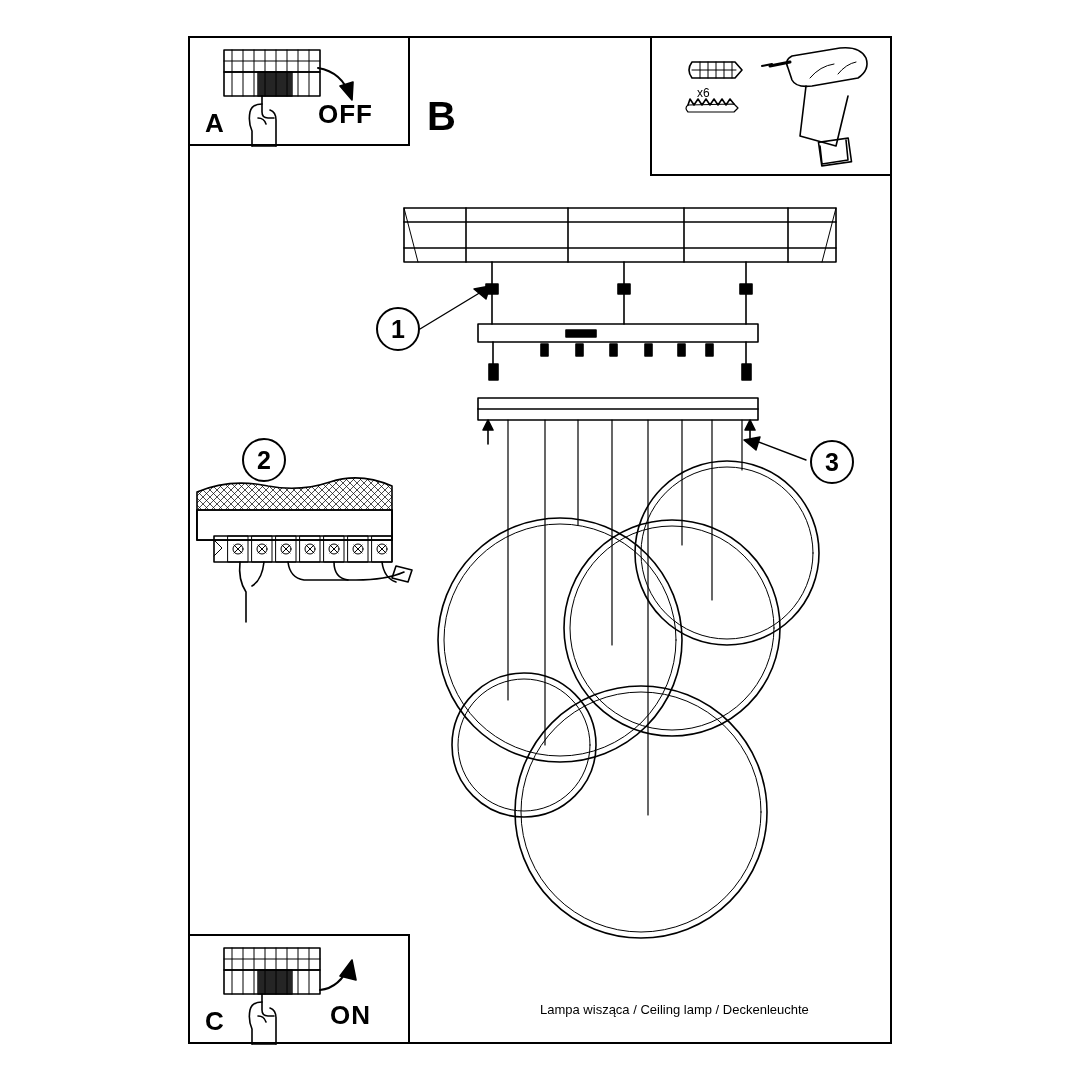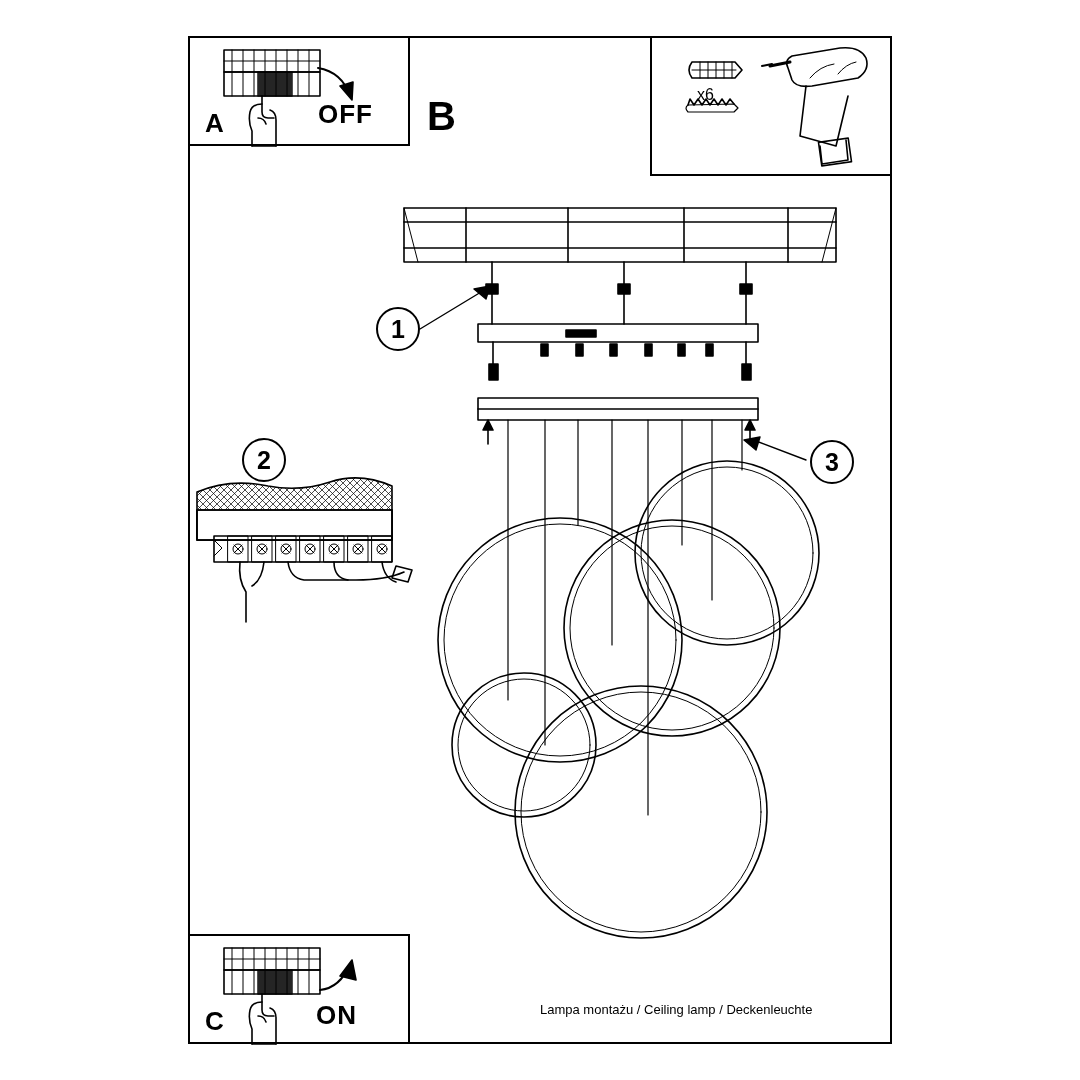--- a/index.html
+++ b/index.html
@@ -63,21 +63,21 @@
     position: absolute;
     left: 318px;
     top: 99px;
     font-size: 26px;
     font-weight: 700;
     letter-spacing: 1px;
     text-align: right;
   }
   .label-on {
     position: absolute;
-    left: 316px;
+    left: 330px;
     top: 1000px;
     font-size: 26px;
     font-weight: 700;
     letter-spacing: 1px;
   }
   .callout {
     position: absolute;
     width: 44px;
     height: 44px;
     border: 2px solid #000;
@@ -85,21 +85,21 @@
     box-sizing: border-box;
     display: flex;
     align-items: center;
     justify-content: center;
     font-size: 25px;
     font-weight: 700;
     background: #fff;
   }
   .xlabel {
     position: absolute;
-    font-size: 16px;
+    font-size: 12px;
   }
   .caption {
     position: absolute;
     left: 540px;
     top: 1000px;
     font-size: 13px;
     line-height: 19px;
     white-space: nowrap;
   }
   .terminal-label {
@@ -133,21 +133,21 @@
 
   <div class="xlabel" style="left:697px; top:86px;">x6</div>
 
   <div class="terminal-label" style="left:232px; top:521px;">L</div>
   <div class="terminal-label" style="left:261px; top:521px;">N</div>
   <div class="terminal-label" style="left:288px; top:519px; font-size:13px;">⏚</div>
   <div class="terminal-label" style="left:325px; top:521px;">-V</div>
   <div class="terminal-label" style="left:374px; top:521px;">+V</div>
 
   <div class="caption">
-    <div>Lampa montażu / Ceiling lamp / Deckenleuchte</div>
+    <div>Lampa wisząca / Ceiling lamp / Deckenleuchte</div>
   </div>
 
   <div class="svgwrap">
     <svg width="1080" height="1080" viewBox="0 0 1080 1080" fill="none" xmlns="http://www.w3.org/2000/svg">
       <defs>
         <pattern id="hatch" width="6" height="6" patternUnits="userSpaceOnUse" patternTransform="rotate(45)">
           <line x1="0" y1="0" x2="0" y2="6" stroke="#000" stroke-width="1"></line>
         </pattern>
         <pattern id="mesh" width="7" height="7" patternUnits="userSpaceOnUse">
           <path d="M0 0 L7 7 M7 0 L0 7" stroke="#000" stroke-width="0.7"></path>

